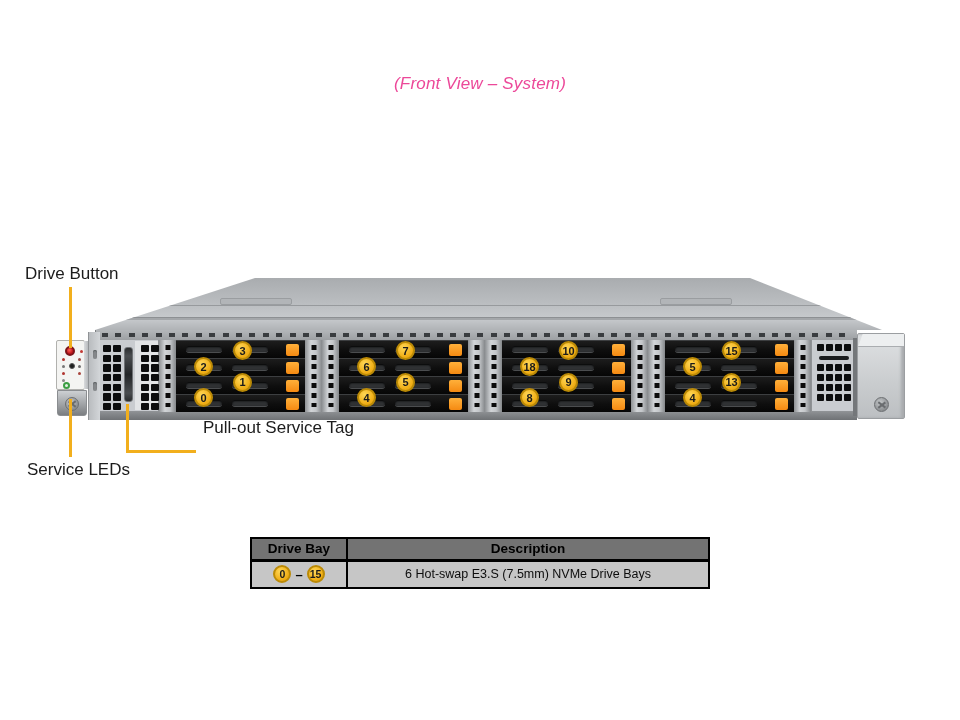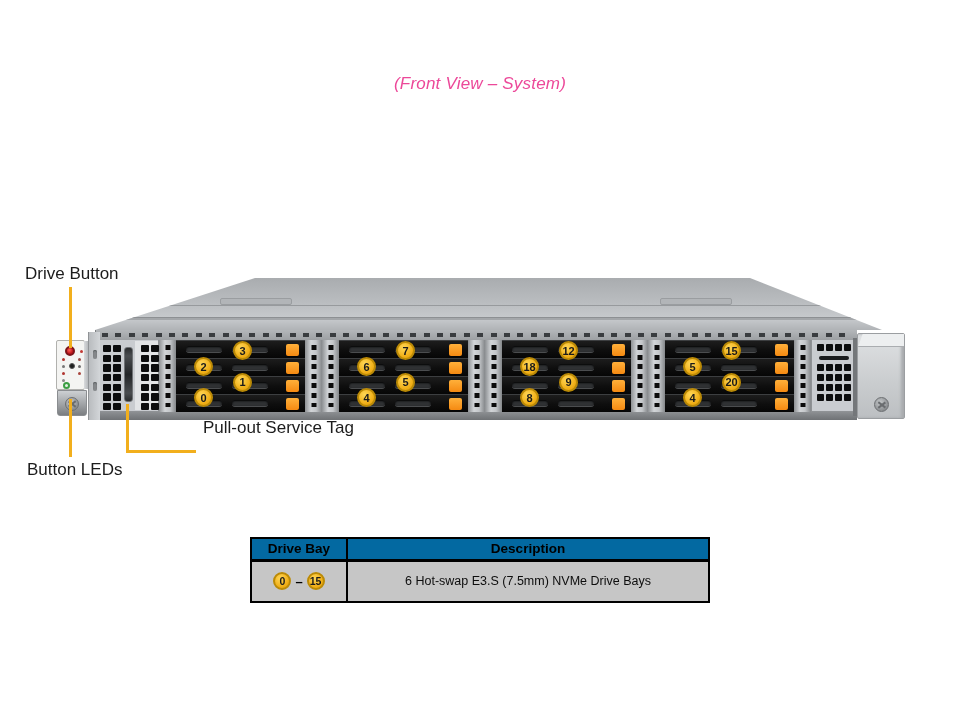--- a/index.html
+++ b/index.html
@@ -118,39 +118,39 @@
     background:linear-gradient(180deg,#dfe1e3,#c9ccce 60%,#bcbfc2); border:1px solid #9b9ea1;
     border-radius:2px; box-shadow:inset -3px 0 3px #a8abae; z-index:2; }
   .ear-right .top-band { position:absolute; left:0; right:0; top:0; height:13px;
     background:#edeff0; clip-path:polygon(10% 0,100% 0,100% 100%,0 100%);
     border-bottom:1px solid #aaadb0; }
 
   
   .bay-table { position:absolute; left:250px; top:537px; width:460px;
     border-collapse:collapse; table-layout:fixed; }
   .bay-table th, .bay-table td { border:2px solid #000; text-align:center; vertical-align:middle; }
-  .bay-table th { height:22px; font-size:13.5px; font-weight:bold; background:#0369a1; color:#000;
+  .bay-table th { height:22px; font-size:13.5px; font-weight:bold; background:#737373; color:#000;
     border-bottom:3px solid #000; }
-  .bay-table td { height:42px; background:#c6c6c6; font-size:12.5px; color:#0d0d0d; }
+  .bay-table td { height:28px; background:#c6c6c6; font-size:12.5px; color:#0d0d0d; }
   .bay-table .col-bay { width:96px; }
   .tbadge { display:inline-flex; width:18px; height:18px; border-radius:50%;
     align-items:center; justify-content:center; font-size:10.5px; font-weight:bold; color:#1a1a1a;
     background:radial-gradient(circle at 38% 32%,#ffd757,#f0ae16 65%,#dd9a0b); border:2px solid #bb8a06;
     vertical-align:middle; }
   .tdash { font-weight:bold; font-size:13px; margin:0 4px; vertical-align:middle; color:#000; }
 </style>
 </head>
 <body>
 
 <div class="canvas">
 
   <div class="title">(Front View – System)</div>
 
   <div class="label lbl-power">Drive Button</div>
-  <div class="label lbl-status">Button LEDs</div>
+  <div class="label lbl-status">Service LEDs</div>
   <div class="label lbl-tag">Pull-out Service Tag</div>
 
   <div class="callout v" style="left:69px;top:287px;height:61px"></div>
   <div class="callout v" style="left:69px;top:399px;height:58px"></div>
   <div class="callout v" style="left:126px;top:404px;height:49px"></div>
   <div class="callout h" style="left:126px;top:450px;width:70px"></div>
 
   <div>
 
     <div class="top-surface">
@@ -283,21 +283,21 @@
               <div class="tray">
                 <div class="slot s1"></div>
                 <div class="slot s2"></div>
                 <div class="latch"></div>
               </div>
               <div class="tray">
                 <div class="slot s1"></div>
                 <div class="slot s2"></div>
                 <div class="latch"></div>
               </div>
-              <div class="badge side-right row-0">12</div>
+              <div class="badge side-right row-0">10</div>
               <div class="badge side-left row-1">18</div>
               <div class="badge side-right row-2">9</div>
               <div class="badge side-left row-3">8</div>
             </div>
           <div class="rail"></div>
         </div>
         <div class="drive-group">
           <div class="rail"></div>
           <div class="trays">
               <div class="tray">
@@ -315,21 +315,21 @@
                 <div class="slot s2"></div>
                 <div class="latch"></div>
               </div>
               <div class="tray">
                 <div class="slot s1"></div>
                 <div class="slot s2"></div>
                 <div class="latch"></div>
               </div>
               <div class="badge side-right row-0">15</div>
               <div class="badge side-left row-1">5</div>
-              <div class="badge side-right row-2">20</div>
+              <div class="badge side-right row-2">13</div>
               <div class="badge side-left row-3">4</div>
             </div>
           <div class="rail"></div>
         </div>
 
         <div class="grille-right">
           <div class="gr-top">
               <div class="sq"></div>
               <div class="sq"></div>
               <div class="sq"></div>

